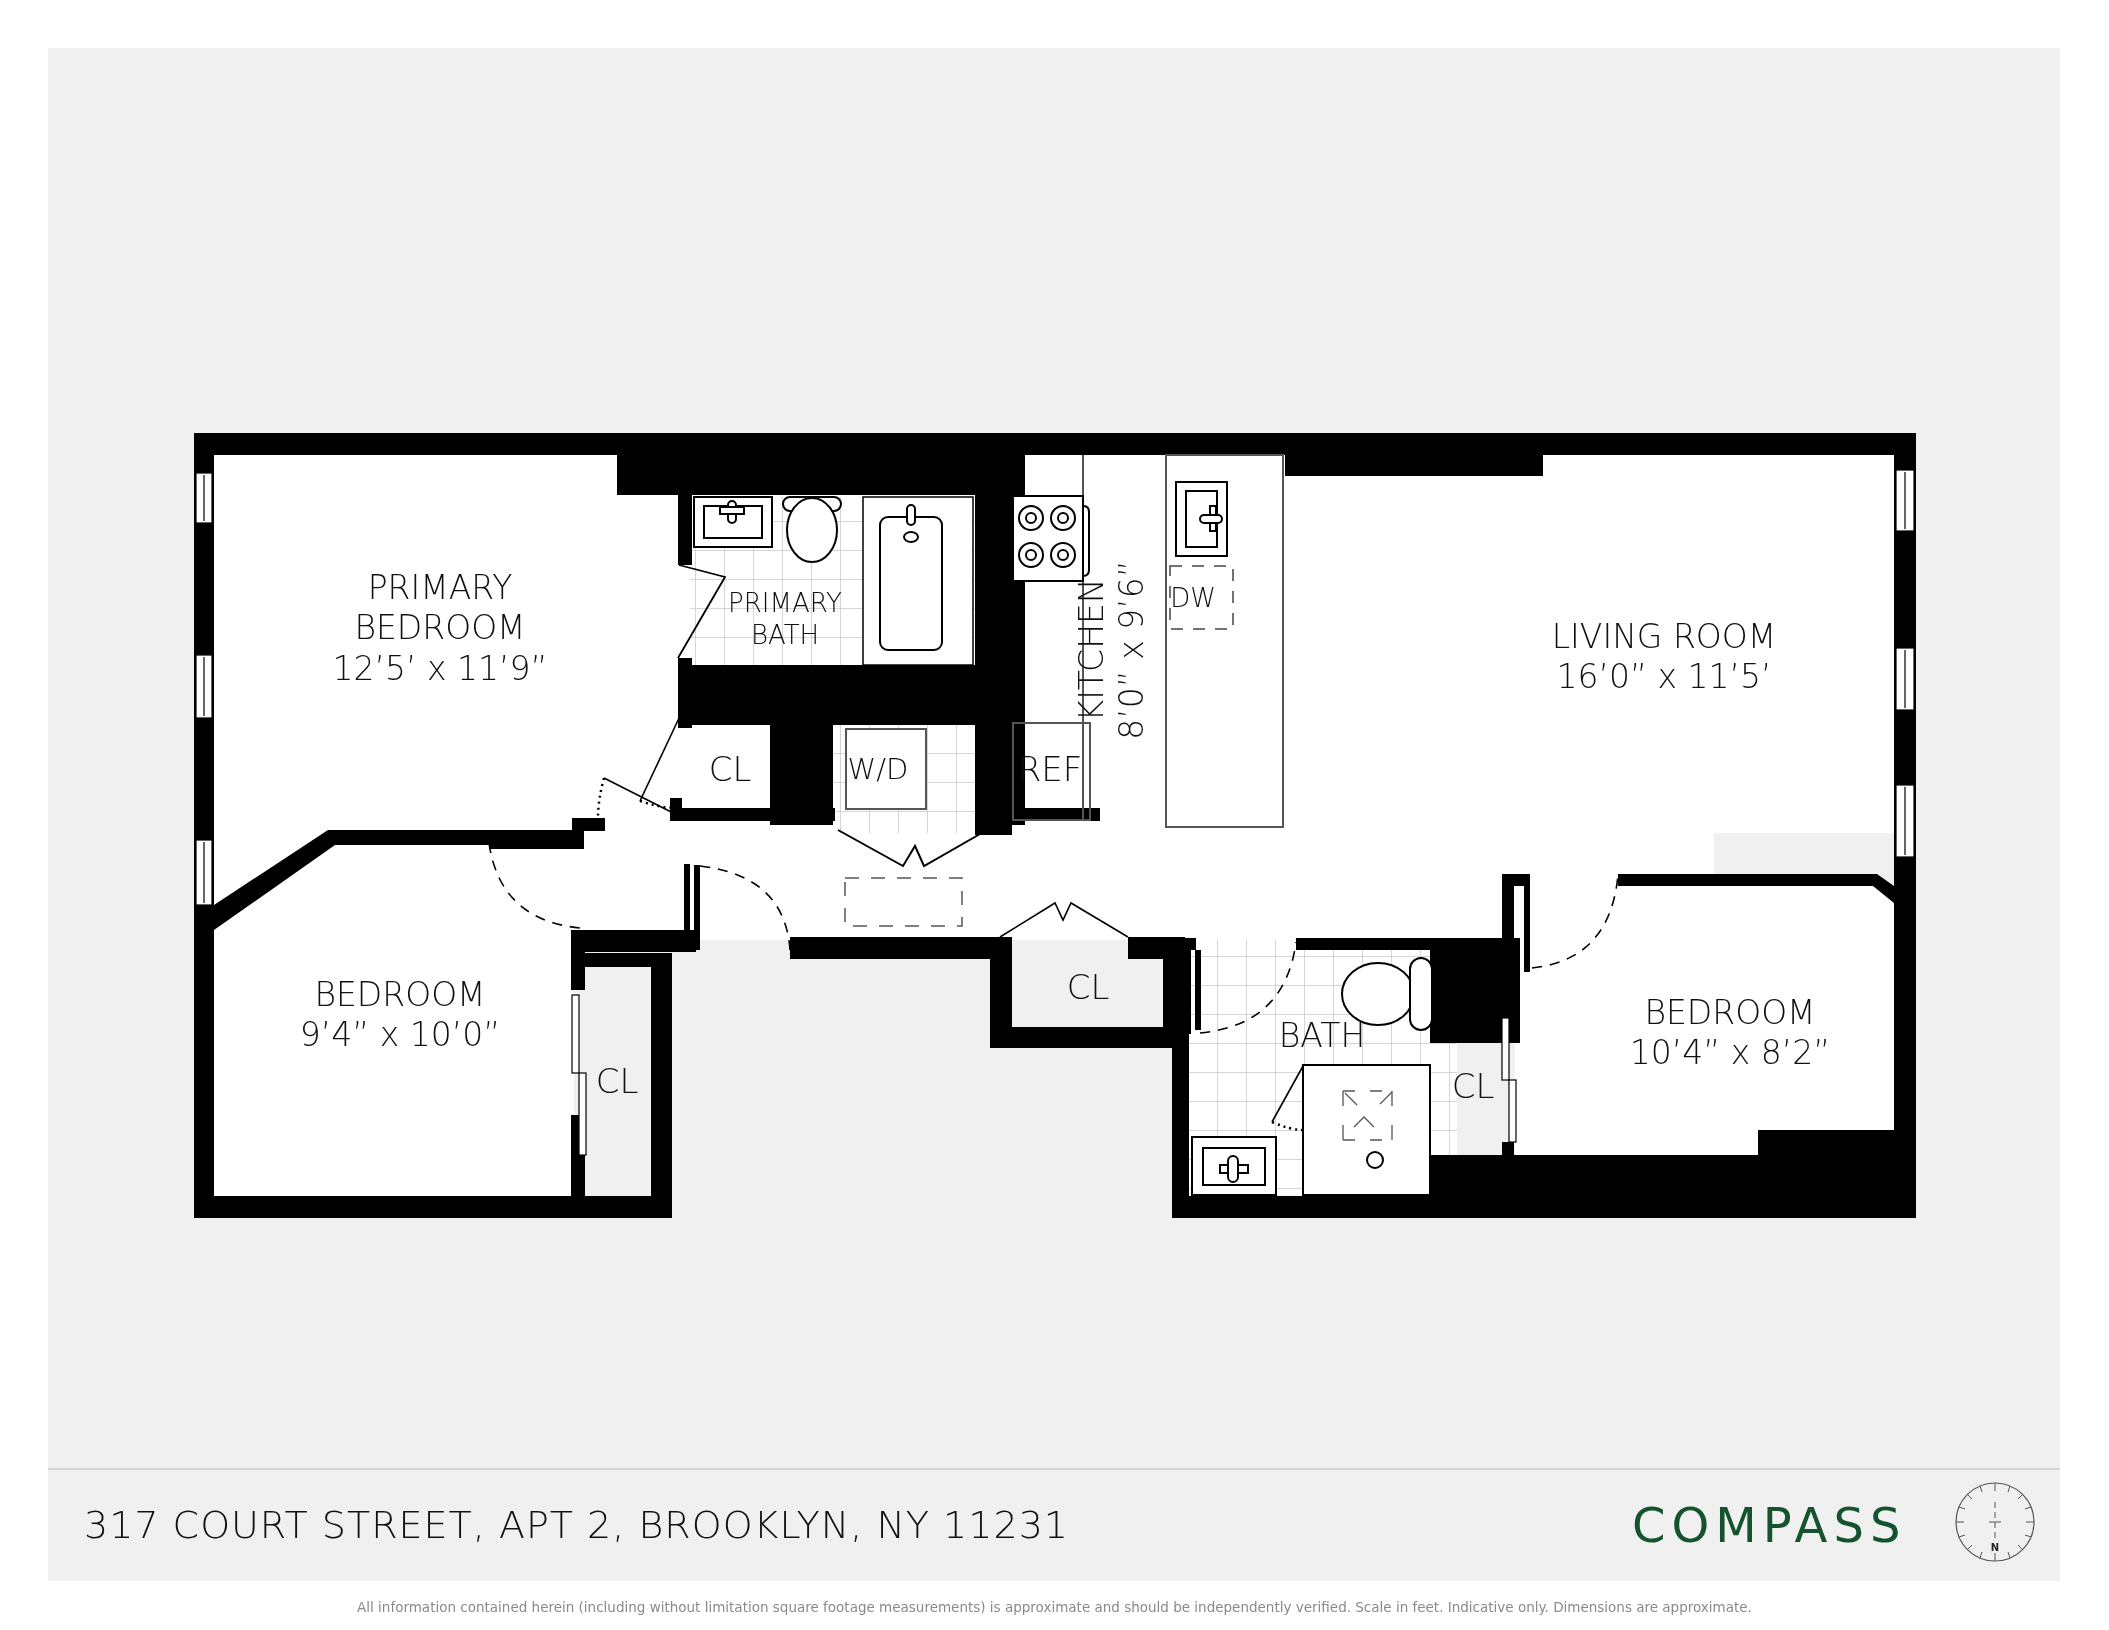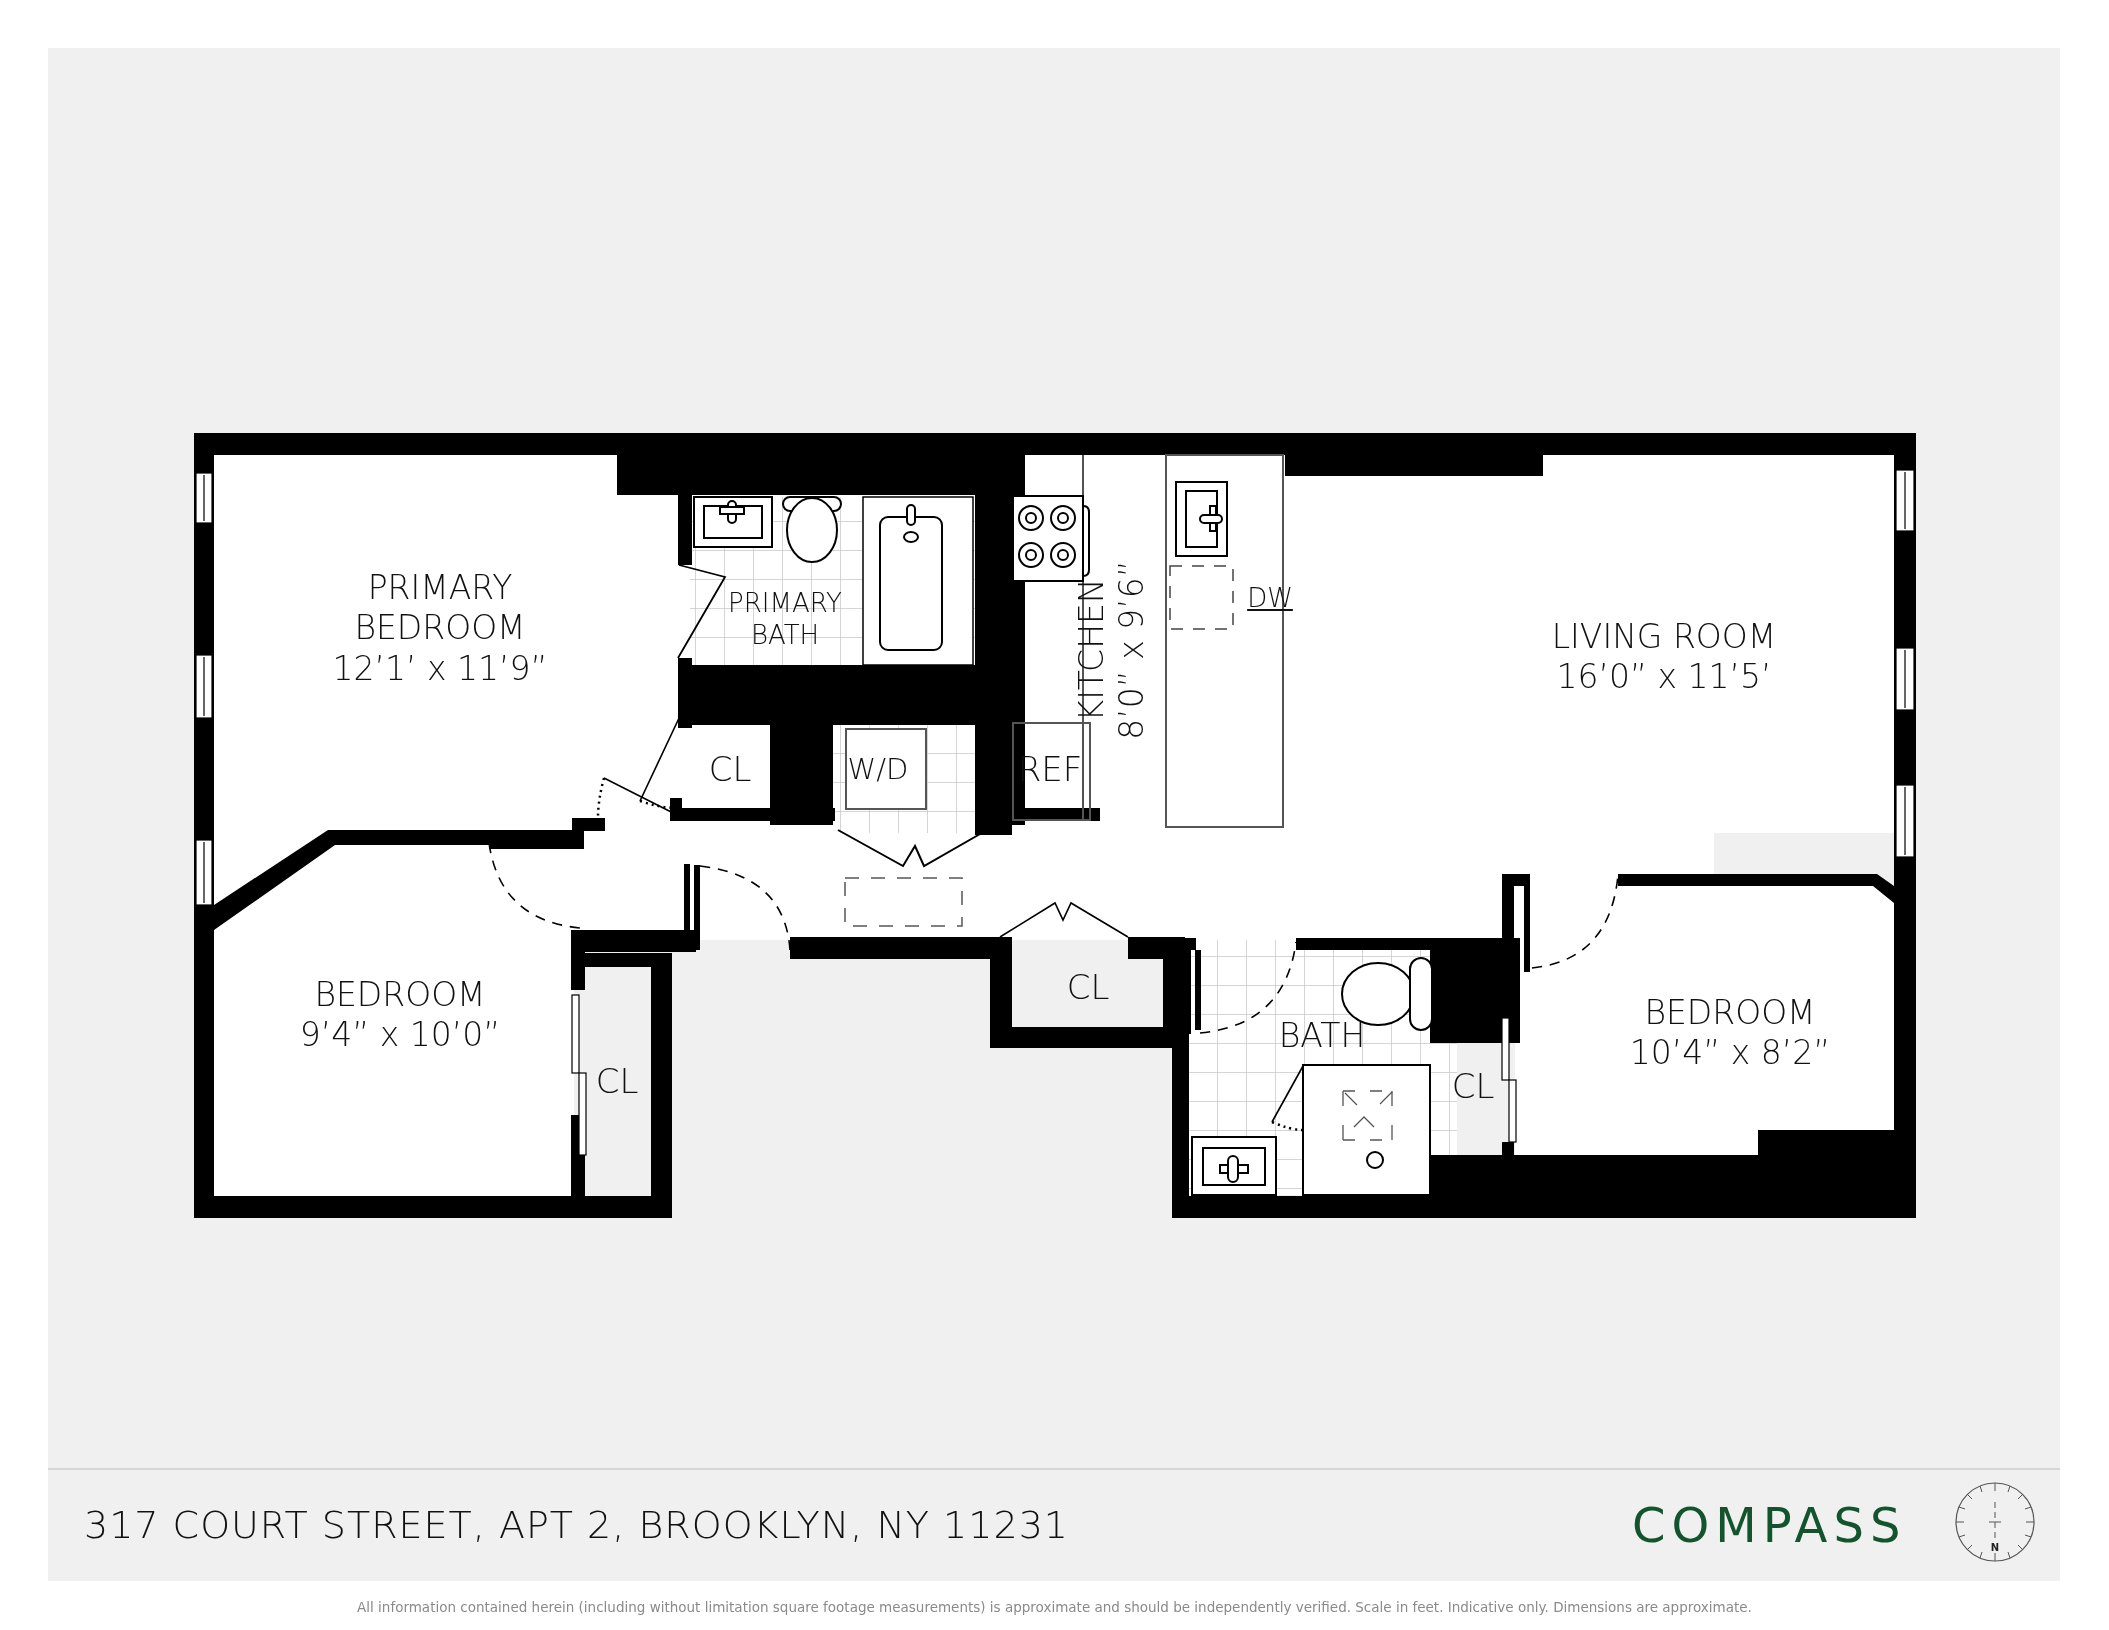--- a/index.html
+++ b/index.html
@@ -228,34 +228,34 @@
   </g>
   <g fill="none" stroke="#555" stroke-width="1.3">
     <path d="M1343 1091 h12 M1370 1091 h12 M1343 1140 h12 M1370 1140 h12 M1343 1091 v15 M1343 1125 v15 M1392 1091 v15 M1392 1125 v15"></path>
     <path d="M1345 1093 l12 12 M1392 1092 l-12 12 M1354 1127 l10 -10 l10 10"></path>
   </g>
 </svg>
 
 <div class="lbl lbl-room" style="left:320px;top:568px;width:240px;">
   <div>PRIMARY</div>
   <div>BEDROOM</div>
-  <div>12’1’ x 11’9”</div>
+  <div>12’5’ x 11’9”</div>
 </div>
 
 <div class="lbl lbl-small" style="left:715px;top:588px;width:140px;">
   <div>PRIMARY</div>
   <div>BATH</div>
 </div>
 
 <div class="lbl lbl-room vert" style="left:1004px;top:608px;width:220px;height:84px;">
   <div>KITCHEN</div>
   <div>8’0” x 9’6”</div>
 </div>
 
-<div class="lbl lbl-small" style="left:1240px;top:583px;width:60px;text-decoration:underline;">DW</div>
+<div class="lbl lbl-small" style="left:1163px;top:583px;width:60px;">DW</div>
 
 <div class="lbl lbl-room" style="left:1504px;top:617px;width:320px;">
   <div>LIVING ROOM</div>
   <div>16’0” x 11’5’</div>
 </div>
 
 <div class="lbl lbl-mid" style="left:690px;top:749px;width:80px;">CL</div>
 <div class="lbl lbl-small" style="left:846px;top:752px;width:64px;font-size:29px;">W/D</div>
 <div class="lbl lbl-mid" style="left:1010px;top:749px;width:80px;">REF</div>
 

